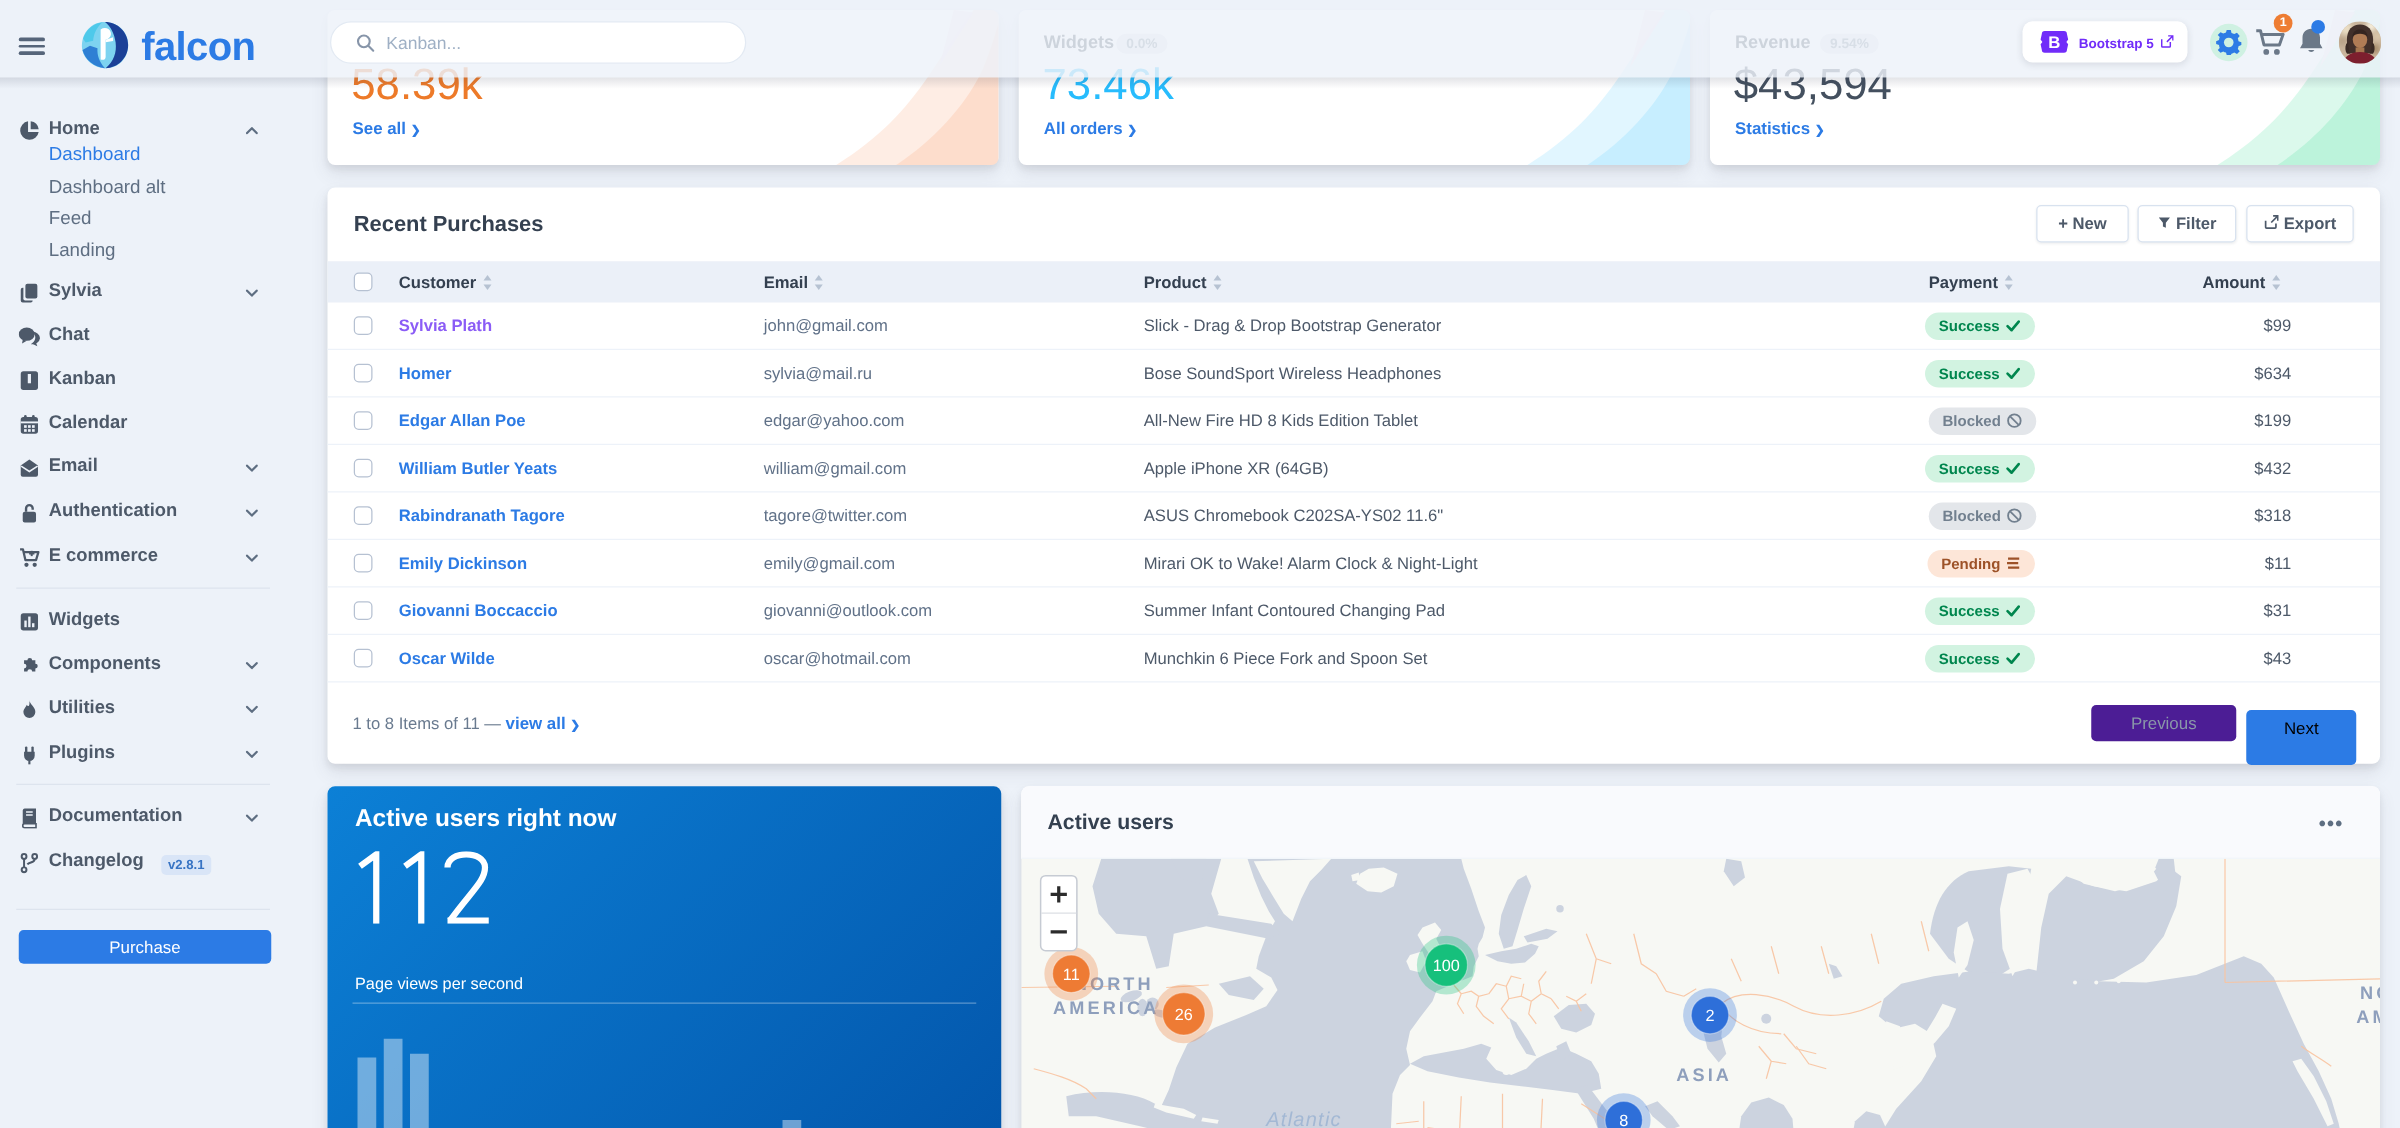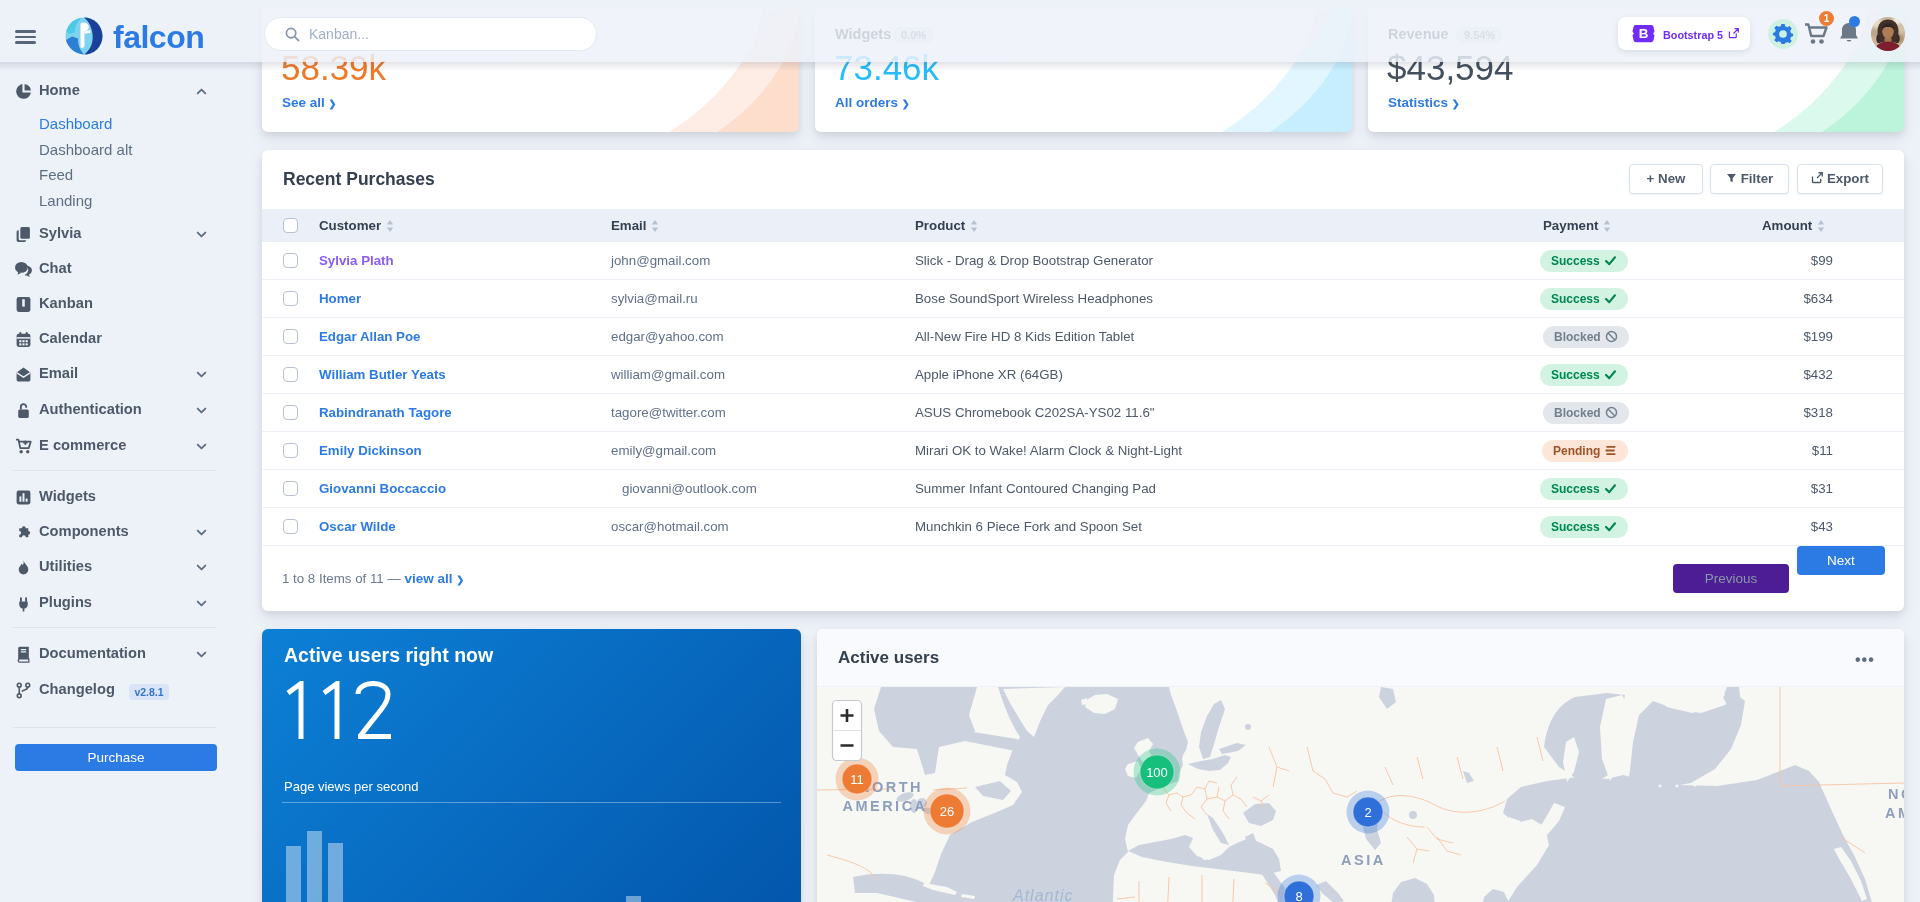--- a/index.html
+++ b/index.html
@@ -175,21 +175,21 @@
 <div class="td" style="left:653px; color:#4d5969;">Mirari OK to Wake! Alarm Clock &amp; Night-Light</div>
 <div class="badge b-warning" style="left:1280px;">Pending<svg width="13" height="13" viewBox="0 0 16 16" style="vertical-align:-2px; margin-left:4px;">
               <path d="M3 3.5 H14 M2 8 H13 M3 12.5 H14" stroke="#9d5228" stroke-width="2.2"></path>
             </svg></div>
 <div class="td" style="left:1450px; width:121px; text-align:right; color:#4d5969;">$11</div>
 
 </div>
 <div style="position:absolute; left:0; top:261px; width:1642px; height:38px; border-bottom:1px solid #edf2f9;">
 <div style="position:absolute; left:21px; top:11px; width:15px; height:15px; border:1px solid #b6c1d2; border-radius:4px; background:#fff;"></div>
 <div class="td" style="left:57px; color:#2c7be5; font-weight:bold;">Giovanni Boccaccio</div>
-<div class="td" style="left:349px; color:#607188;margin-left:11px;">giovanni@outlook.com</div>
+<div class="td" style="left:349px; color:#607188;">giovanni@outlook.com</div>
 <div class="td" style="left:653px; color:#4d5969;">Summer Infant Contoured Changing Pad</div>
 <div class="badge b-success" style="left:1278px;">Success<svg width="13" height="13" viewBox="0 0 16 16" style="vertical-align:-2px; margin-left:4px;">
               <path d="M2.5 8.5 L6.5 12.5 L13.5 4" fill="none" stroke="#00864e" stroke-width="2.6" stroke-linecap="round" stroke-linejoin="round"></path>
             </svg></div>
 <div class="td" style="left:1450px; width:121px; text-align:right; color:#4d5969;">$31</div>
 
 </div>
 <div style="position:absolute; left:0; top:299px; width:1642px; height:38px; border-bottom:1px solid #edf2f9;">
 <div style="position:absolute; left:21px; top:11px; width:15px; height:15px; border:1px solid #b6c1d2; border-radius:4px; background:#fff;"></div>
 <div class="td" style="left:57px; color:#2c7be5; font-weight:bold;">Oscar Wilde</div>
@@ -198,21 +198,21 @@
 <div class="badge b-success" style="left:1278px;">Success<svg width="13" height="13" viewBox="0 0 16 16" style="vertical-align:-2px; margin-left:4px;">
               <path d="M2.5 8.5 L6.5 12.5 L13.5 4" fill="none" stroke="#00864e" stroke-width="2.6" stroke-linecap="round" stroke-linejoin="round"></path>
             </svg></div>
 <div class="td" style="left:1450px; width:121px; text-align:right; color:#4d5969;">$43</div>
 
 </div>
     </div>
     <div class="abs" style="left:20px; top:421px; font-size:13.3px; color:#697a8f;">1 to 8 Items of 11 —
       <span class="link">view all <span class="chev">❯</span></span></div>
     <div class="abs" style="left:1411px; top:414px; width:116px; height:29px; background:#4c1d95; border-radius:4px; text-align:center; line-height:29px; font-size:13.5px; color:#8a97a9;">Previous</div>
-    <div class="abs" style="left:1535px; top:396px; width:88px; height:29px; background:#2c7be5; border-radius:4px; text-align:center; line-height:29px; font-size:13.5px; color:#ffffff;">Next</div>
+    <div class="abs" style="left:1535px; top:418px; width:88px; height:44px; background:#2c7be5; border-radius:4px; text-align:center; line-height:29px; font-size:13.5px; color:#000000;">Next</div>
   </div>
 
   <div class="card" id="bluecard" style="left:262px; top:629px; width:539px; height:290px;
        background:linear-gradient(-45deg,#0356ab,#0c80d6);">
     <div class="abs" style="left:22px; top:15px; font-size:19.5px; font-weight:bold; color:#fff;">Active users right now</div>
     <svg class="abs" style="left:23px; top:52px;" width="116" height="58" viewBox="0 0 116 58">
 <g fill="none" stroke="#fff" stroke-width="5">
 <path d="M3,12 L16,2.5 L16,58"></path>
 <path d="M39,12 L52,2.5 L52,58"></path>
 <path d="M73,13 C73,-1 103,-1 103,13 C103,24 92,32 75,55.5 L75,55.5"></path>
@@ -327,21 +327,21 @@
             <path d="M23.5 28.5 H36.5 M30 22 V35" stroke="#2b2b2b" stroke-width="2.6"></path>
             <path d="M23.5 58.5 H36.5" stroke="#2b2b2b" stroke-width="2.6"></path>
           </g>
         </svg>
     </div>
   </div>
 
 </div>
 
 <div id="sidebar">
-<div class="nav-item" style="top:81px;text-align:center;">
+<div class="nav-item" style="top:94px;text-align:center;">
 <span class="ic"><svg viewBox="0 0 16 16">
           <path d="M7 1 A7 7 0 1 0 15 9 L7 9 Z" fill="#4d5969"></path>
           <path d="M9 1 A7 7 0 0 1 15 7 L9 7 Z" fill="#4d5969"></path>
         </svg></span>
 <span class="tx">Home</span>
 <svg class="caret" viewBox="0 0 10 10">
         <path d="M1.5 6.8 L5 3.2 L8.5 6.8" fill="none" stroke="#5e6e82" stroke-width="1.6" stroke-linecap="round" stroke-linejoin="round"></path>
       </svg>
 </div>
 <div class="nav-item" style="top:224px;">

